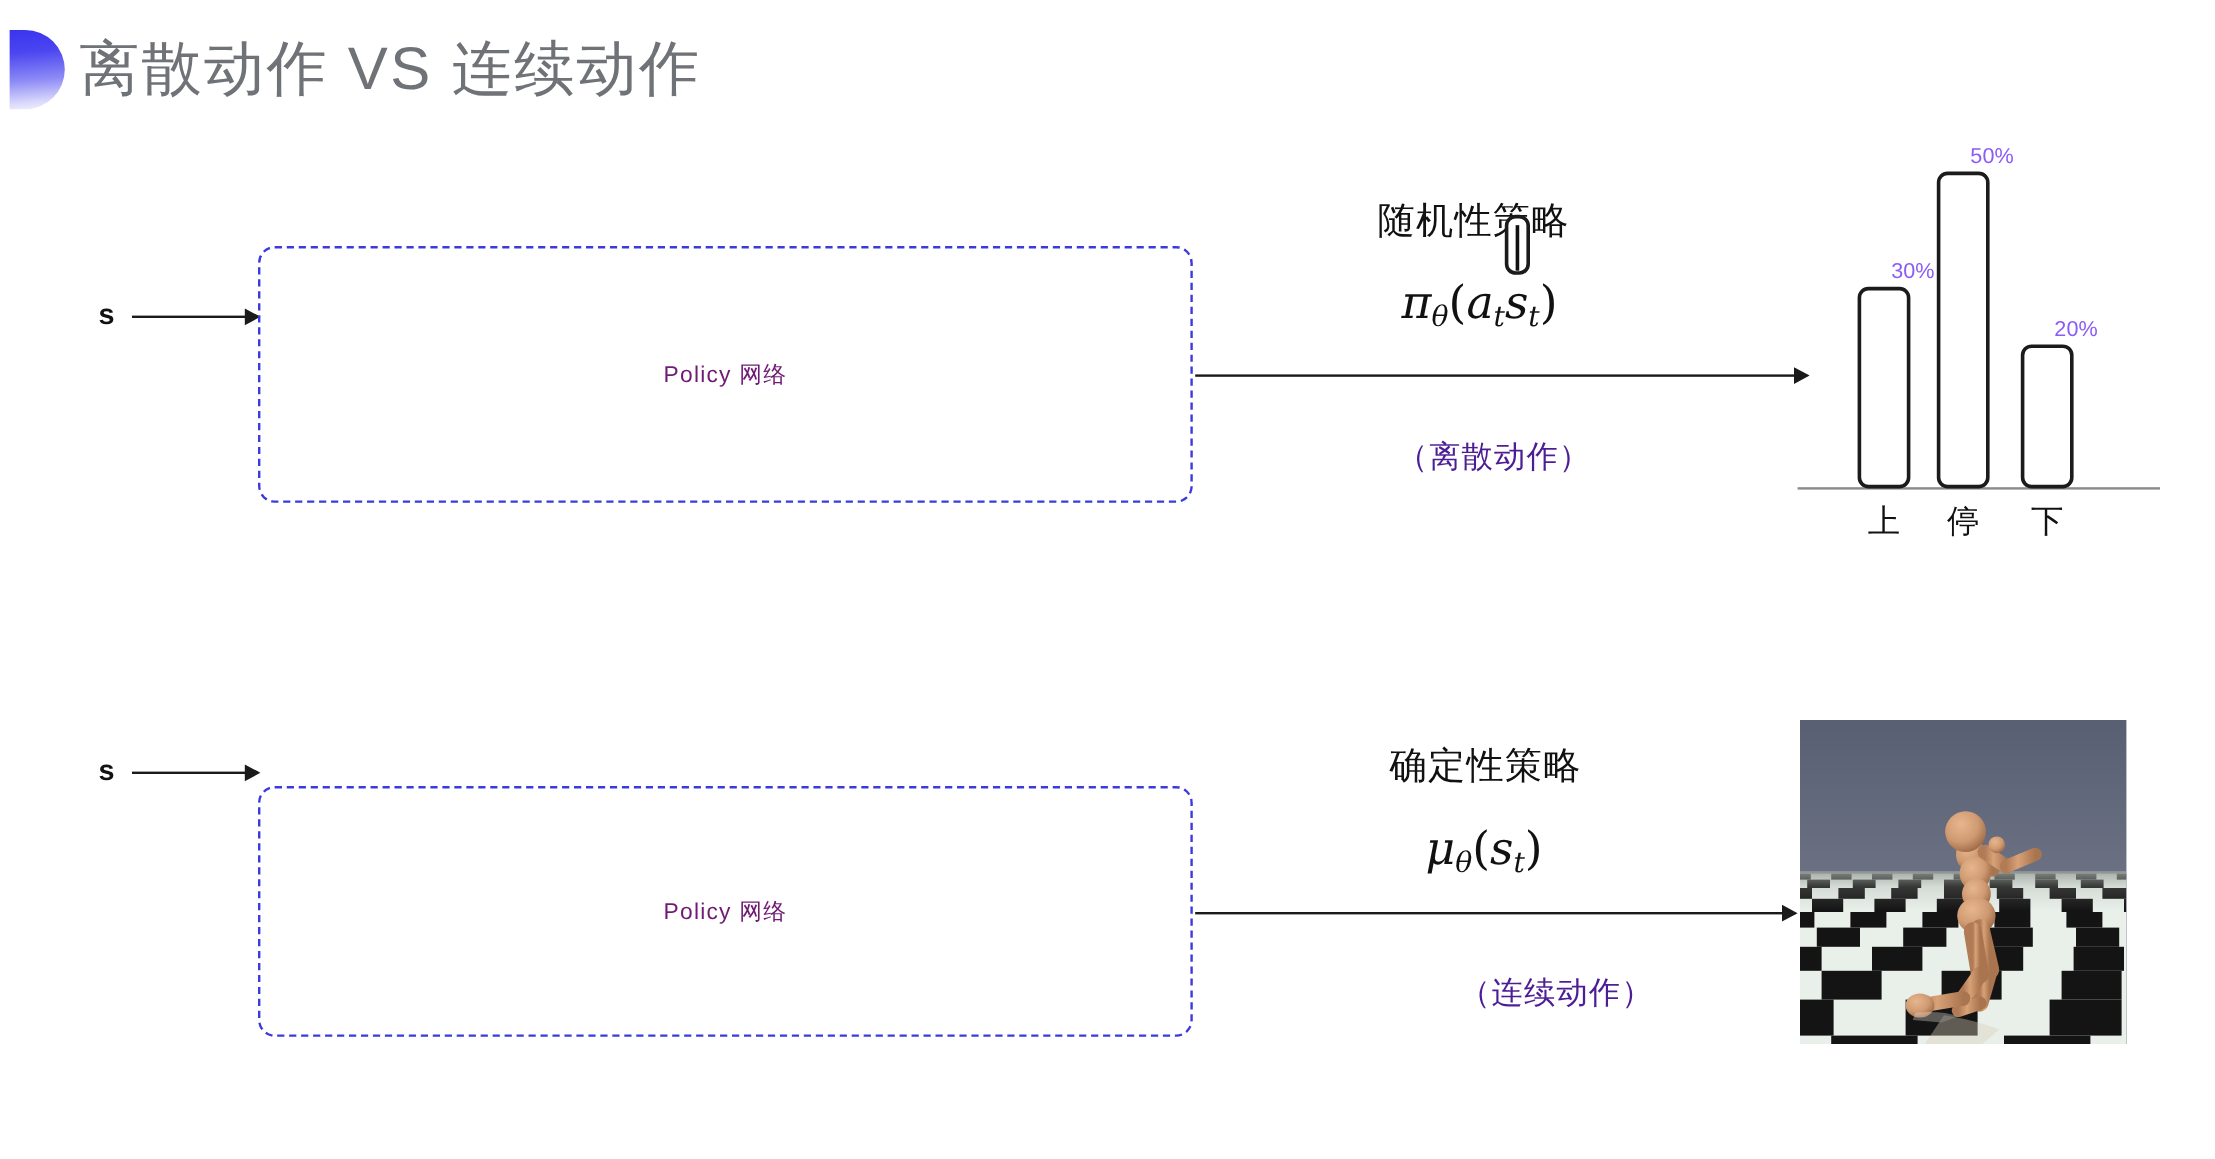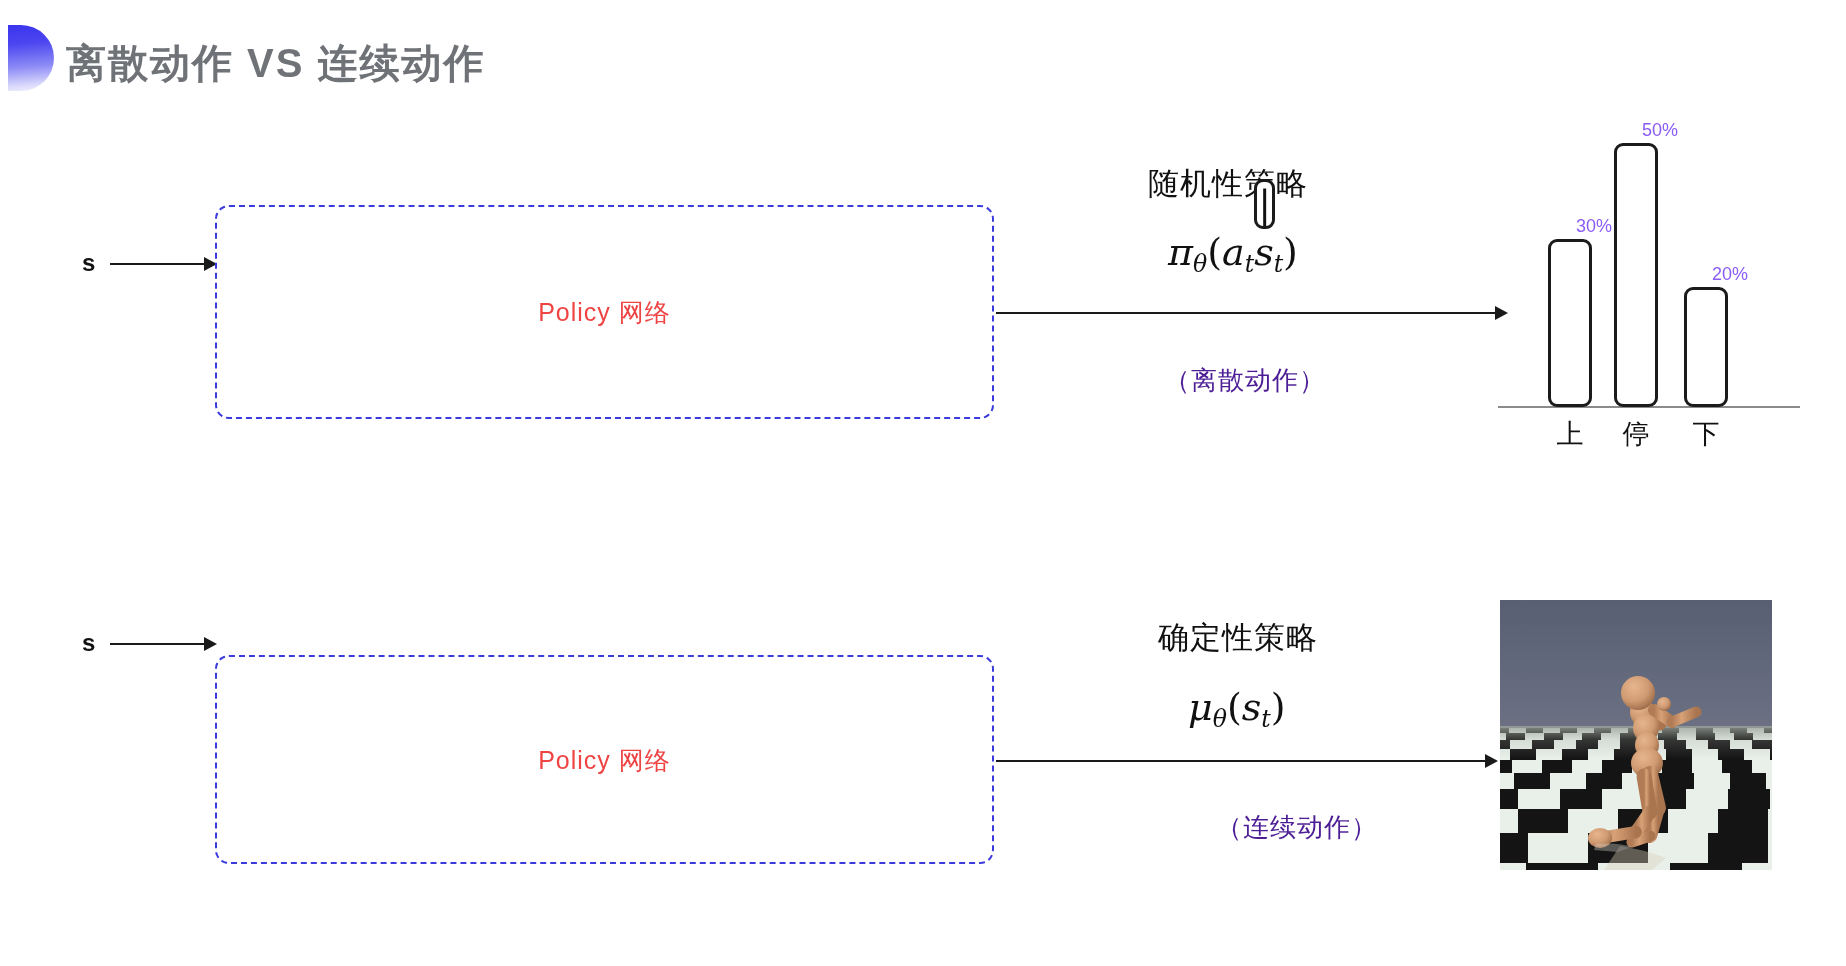--- a/index.html
+++ b/index.html
@@ -13,43 +13,43 @@
   #slide{position:absolute;inset:0;background:#fff;}
 
   
   .title-bullet{
     position:absolute;left:8px;top:25px;
     width:46px;height:66px;
     border-radius:0 46px 46px 0;
     background:linear-gradient(175deg,#3a34ee 0%,#4b46f0 28%,#8d8bf6 62%,#d9d8fb 88%,#f3f3fe 100%);
   }
   .slide-title{
-    position:absolute;left:66px;top:40px;
-    font-size:40px;
+    position:absolute;left:66px;top:29px;
+    font-size:50px;
     line-height:1.15;
     color:#6f7277;
     letter-spacing:2px;
-    font-weight:700;
+    font-weight:400;
     white-space:nowrap;
   }
 
   
   .policy-box{
     position:absolute;
     border:2px dashed #3b3bdc;
     border-radius:14px;
     background:transparent;
   }
   .policy-label{
     position:absolute;
     left:0;right:0;top:50%;
     transform:translateY(-50%);
     text-align:center;
-    font-size:25px;
-    color:#ef4444;
+    font-size:19px;
+    color:#701a75;
     letter-spacing:1px;
   }
   .s-label{
     position:absolute;
     font-size:24px;
     font-weight:700;
     color:#111;
   }
   .arrow{
     position:absolute;

